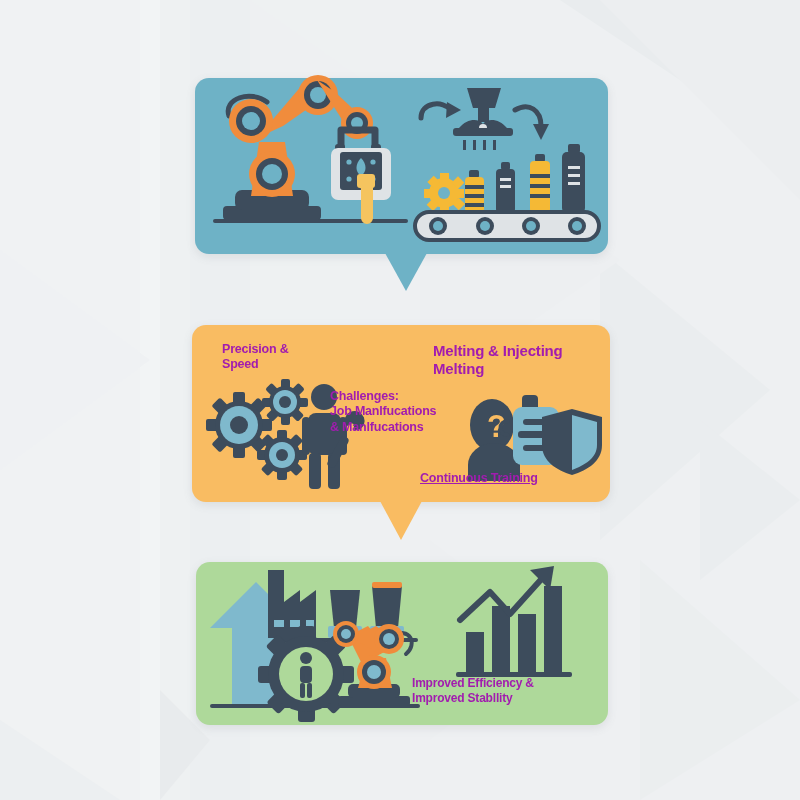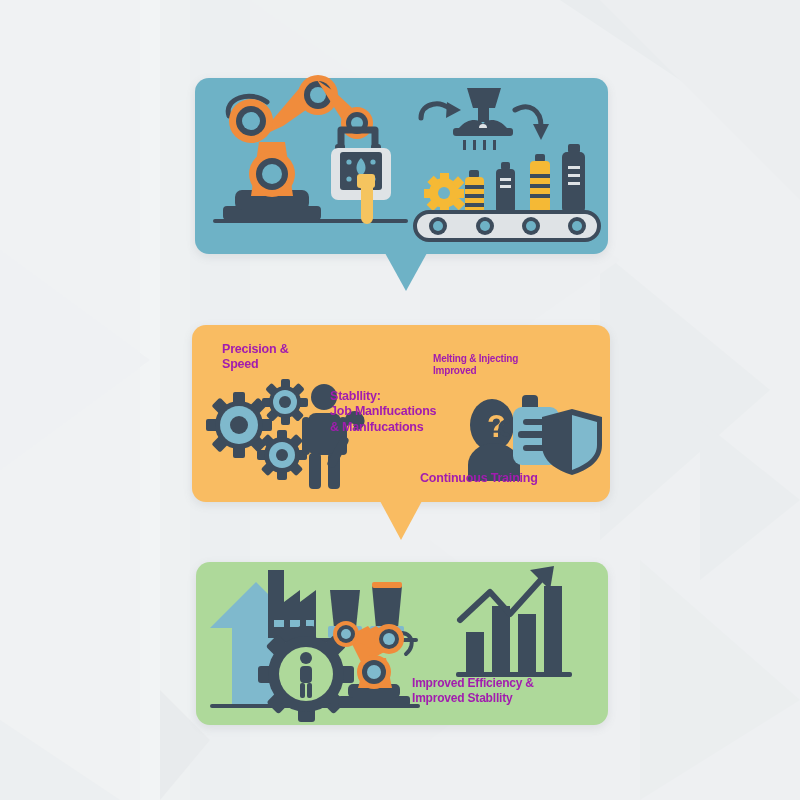--- a/index.html
+++ b/index.html
@@ -54,23 +54,23 @@
   
   .label {
     position: absolute;
     color: #a21caf;
     font-weight: bold;
     text-align: left;
     line-height: 1.22;
     letter-spacing: -0.2px;
   }
   .lbl-precision   { left: 222px; top: 342px; width: 135px; font-size: 12.5px; }
-  .lbl-melting     { left: 433px; top: 342px; width: 160px; font-size: 10px; margin-top: 11px; }
+  .lbl-melting     { left: 433px; top: 342px; width: 160px; font-size: 15px; }
   .lbl-challenges  { left: 330px; top: 389px; width: 125px; font-size: 12.5px; }
-  .lbl-continuous  { left: 420px; top: 471px; width: 185px; font-size: 12.5px; }
+  .lbl-continuous  { left: 420px; top: 471px; width: 185px; font-size: 12.5px; text-decoration: underline; }
   .lbl-improved    { left: 412px; top: 676px; width: 182px; font-size: 12px; }
 
   svg { display: block; overflow: visible; }
 </style>
 </head>
 <body>
 
 <svg id="bg-layer" viewBox="0 0 800 800" xmlns="http://www.w3.org/2000/svg">
   <rect x="0" y="0" width="800" height="800" fill="#f2f4f5"></rect>
   <g opacity="0.85">
@@ -396,25 +396,25 @@
     </svg>
   </div>
 
   <div class="label lbl-precision">
     <div>Precision &amp;</div>
     <div>Speed</div>
   </div>
 
   <div class="label lbl-melting">
     <div>Melting &amp; Injecting</div>
-    <div>Improved</div>
+    <div>Melting</div>
   </div>
 
   <div class="label lbl-challenges">
-    <div>Stabllity:</div>
+    <div>Challenges:</div>
     <div>Job Manlfucations</div>
     <div>&amp; Manlfucations</div>
   </div>
 
   <div class="label lbl-continuous">Continuous Training</div>
 
   <div class="label lbl-improved">
     <div>Improved Efficiency &amp;</div>
     <div>Improved Stabllity</div>
   </div>

